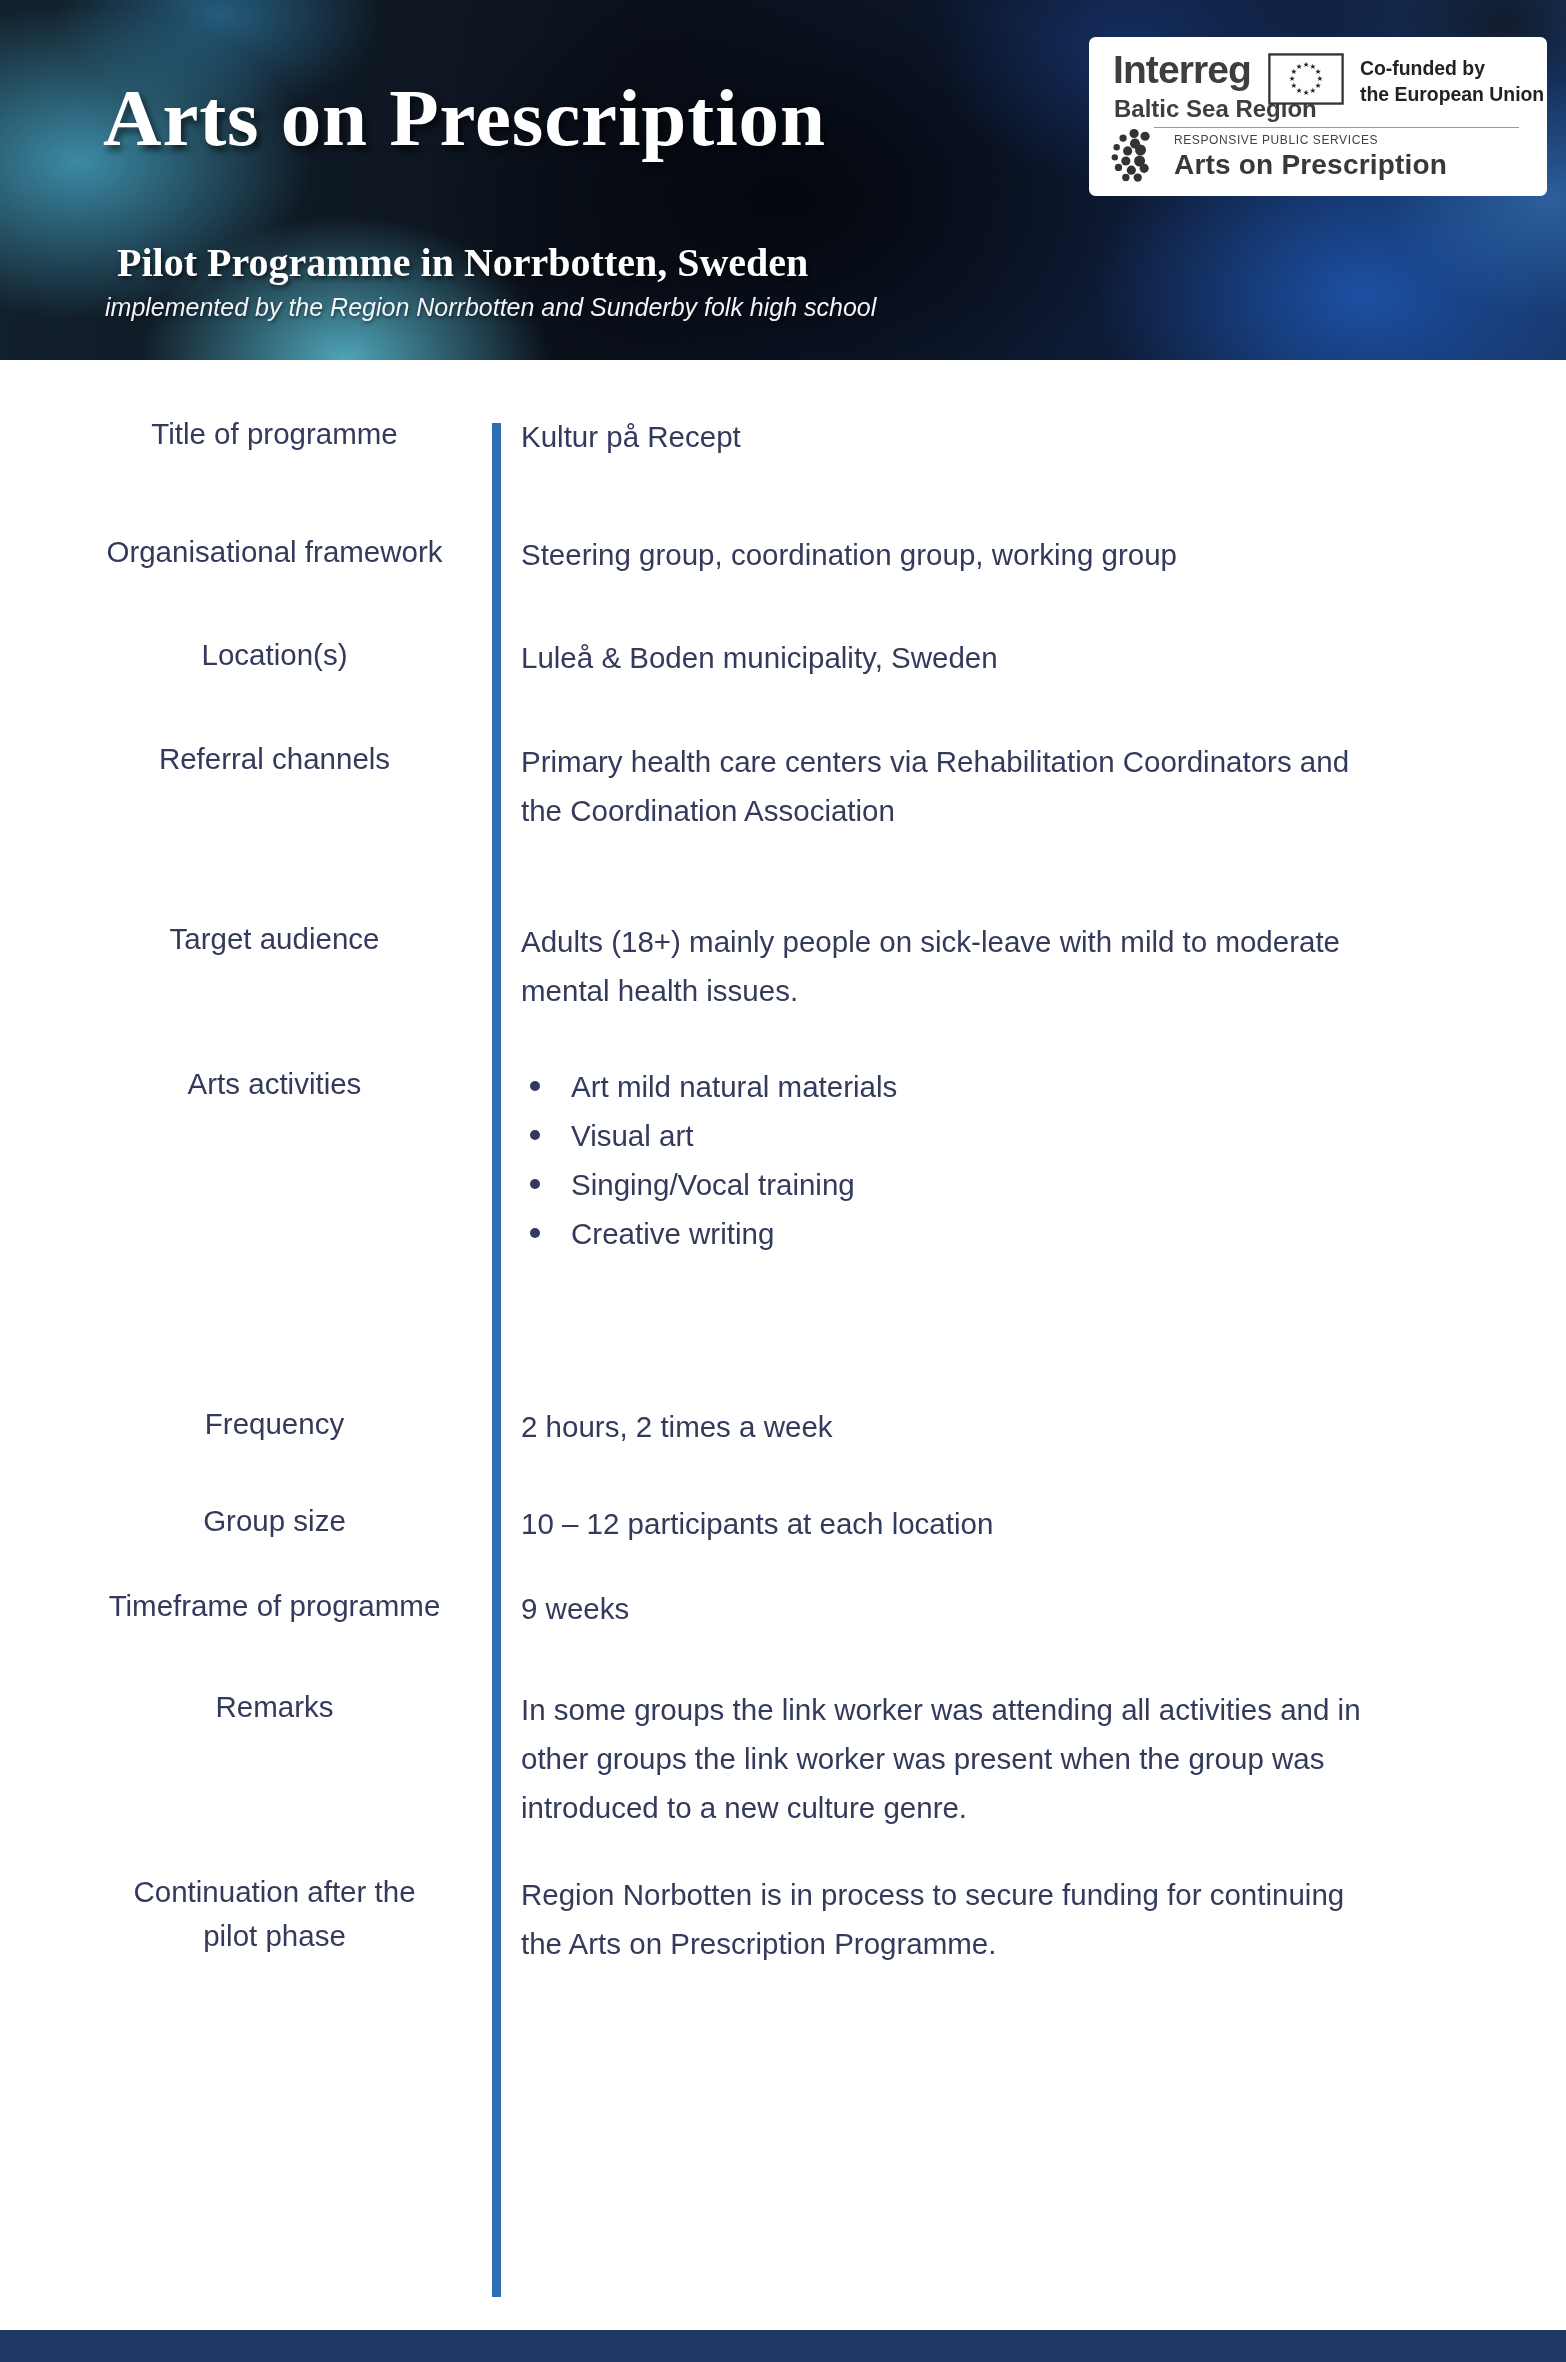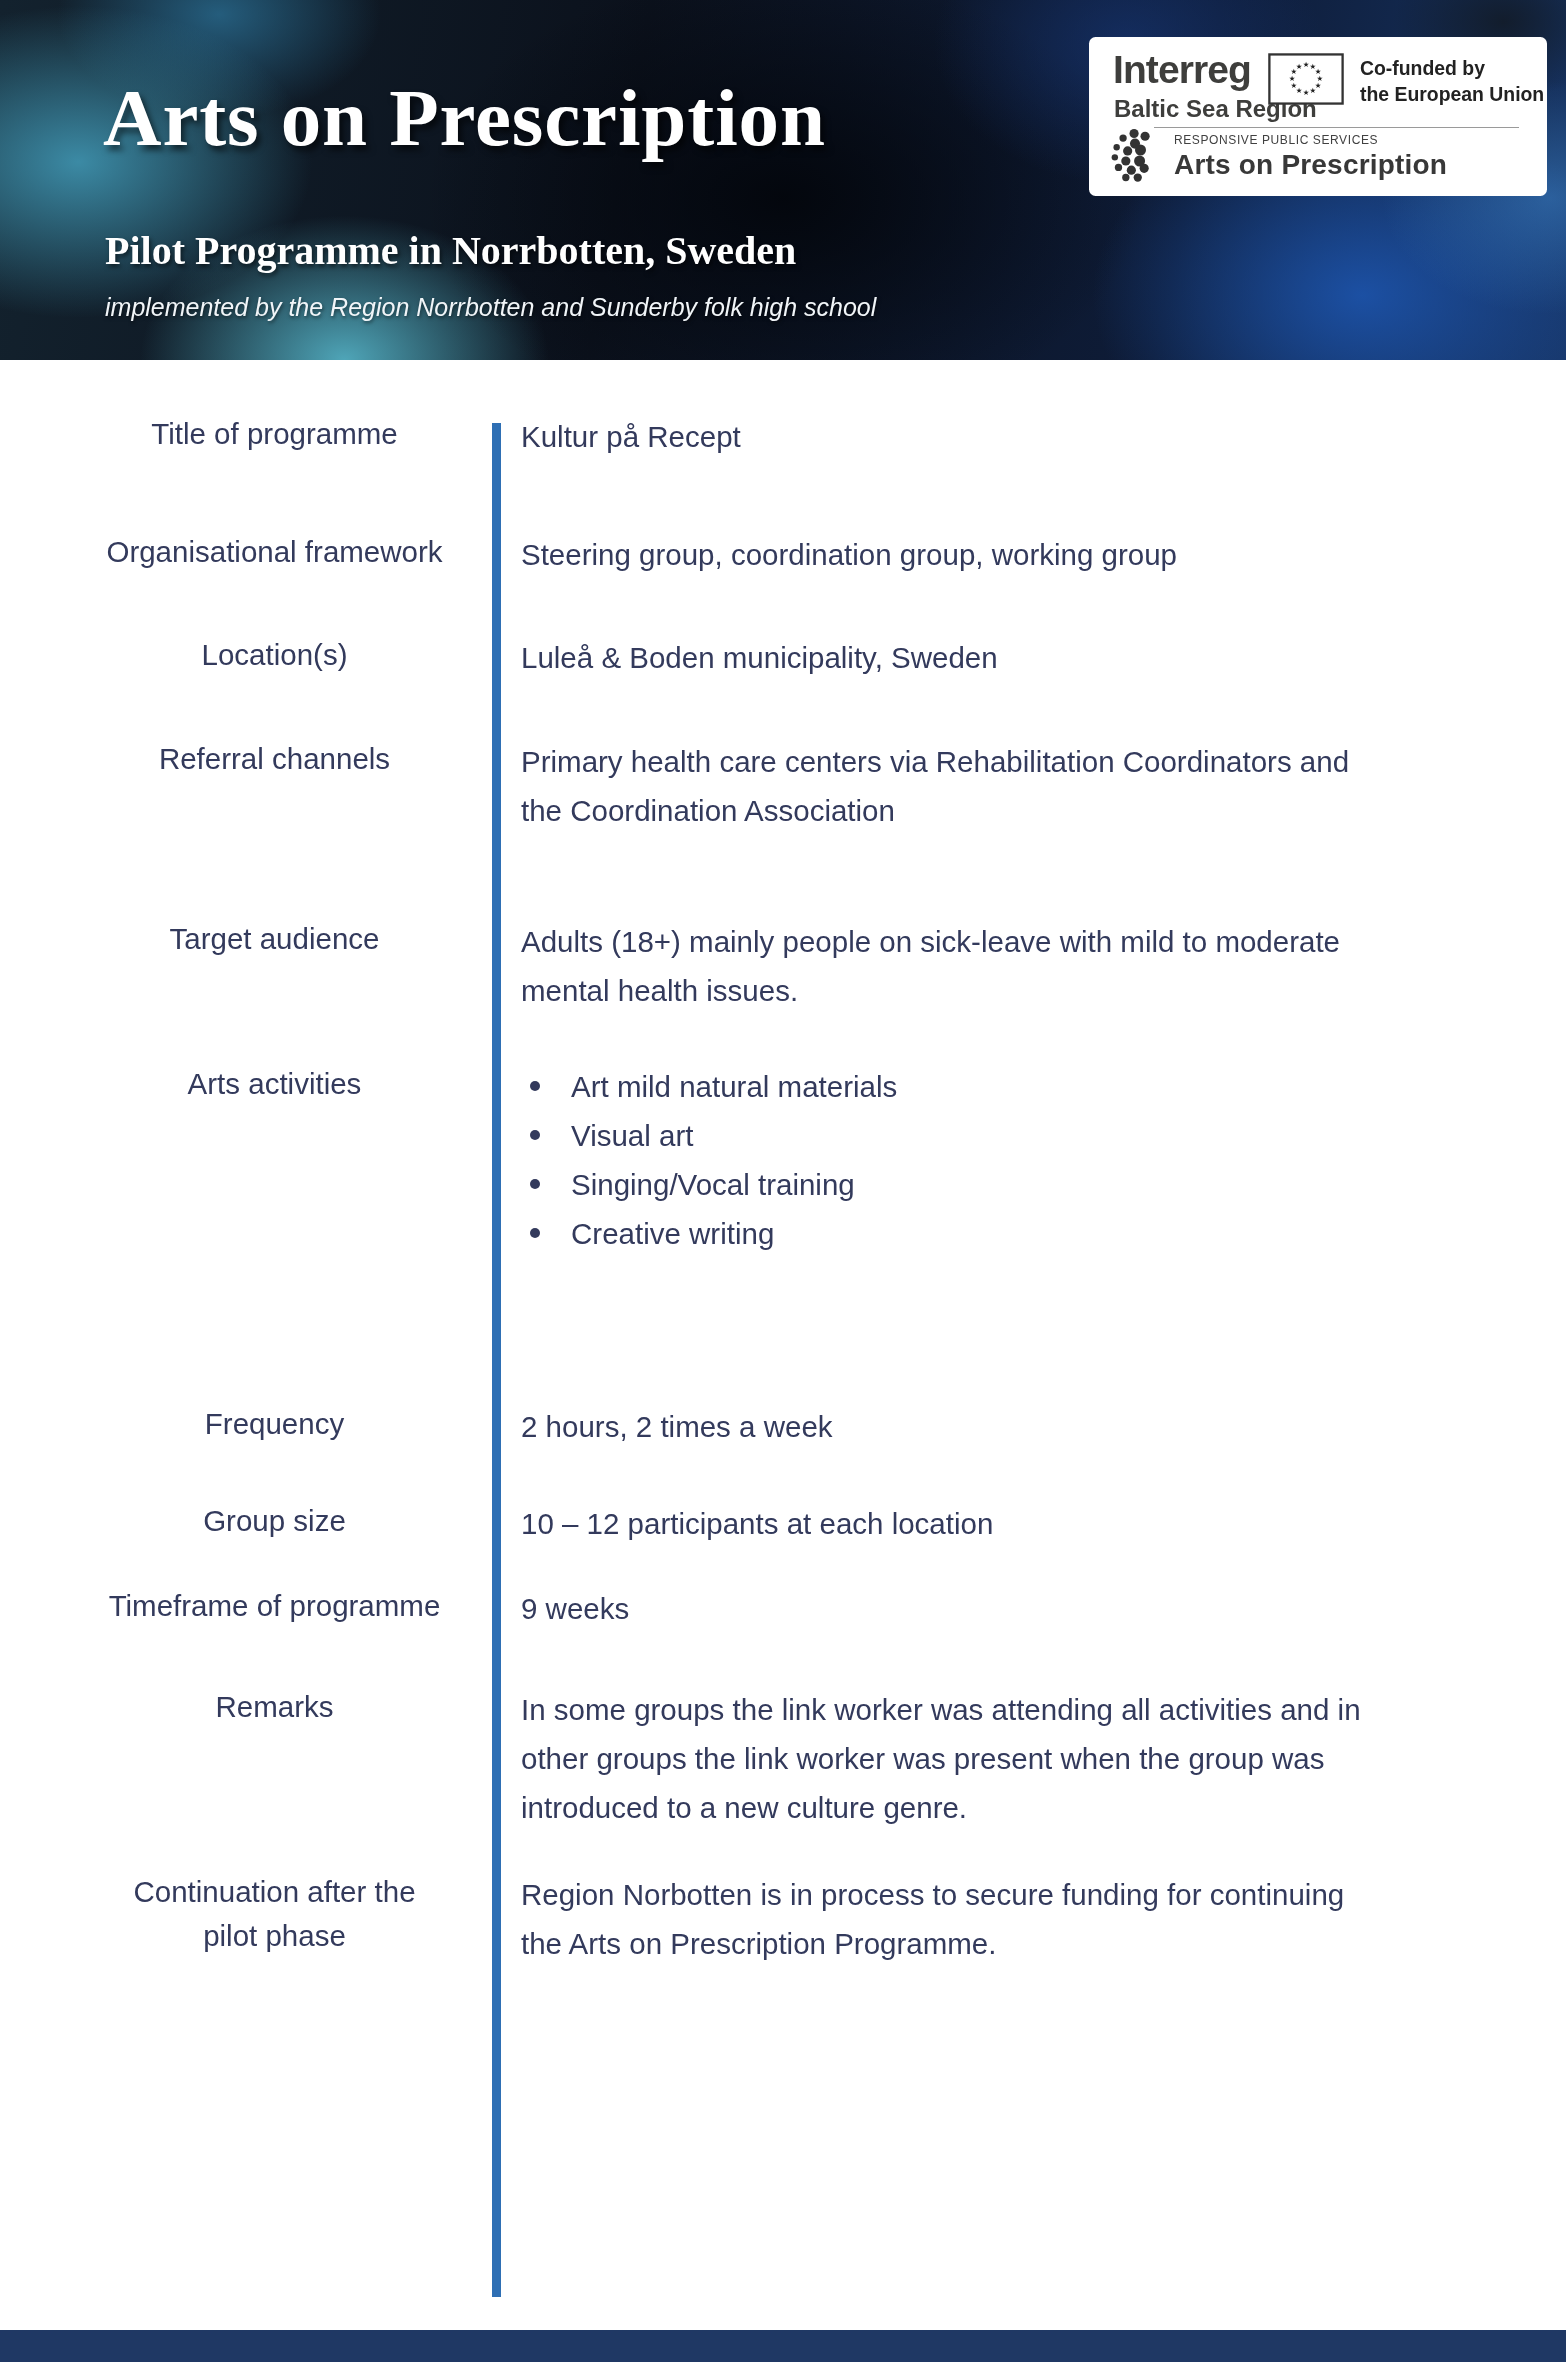--- a/index.html
+++ b/index.html
@@ -32,21 +32,21 @@
     font-size:81px;font-weight:700;color:#ffffff;
     letter-spacing:0.9px;line-height:1.05;
     text-shadow:3.7px 4.6px 6.5px rgba(0,0,0,.6);
     margin:0;
   }
   #page-subtitle{
     position:absolute;left:105px;top:227px;
     font-family:"Liberation Serif",serif;
     font-size:40px;font-weight:700;color:#ffffff;
     text-shadow:1.8px 2.8px 4.6px rgba(0,0,0,.55);
-    margin:0;
+    margin:12px;
   }
   #page-tagline{
     position:absolute;left:105px;top:293px;
     font-size:25px;font-style:italic;color:#f1f5f8;
     text-shadow:0.9px 1.8px 3.7px rgba(0,0,0,.5);
     margin:0;
     text-align:right;
   }
 
   

